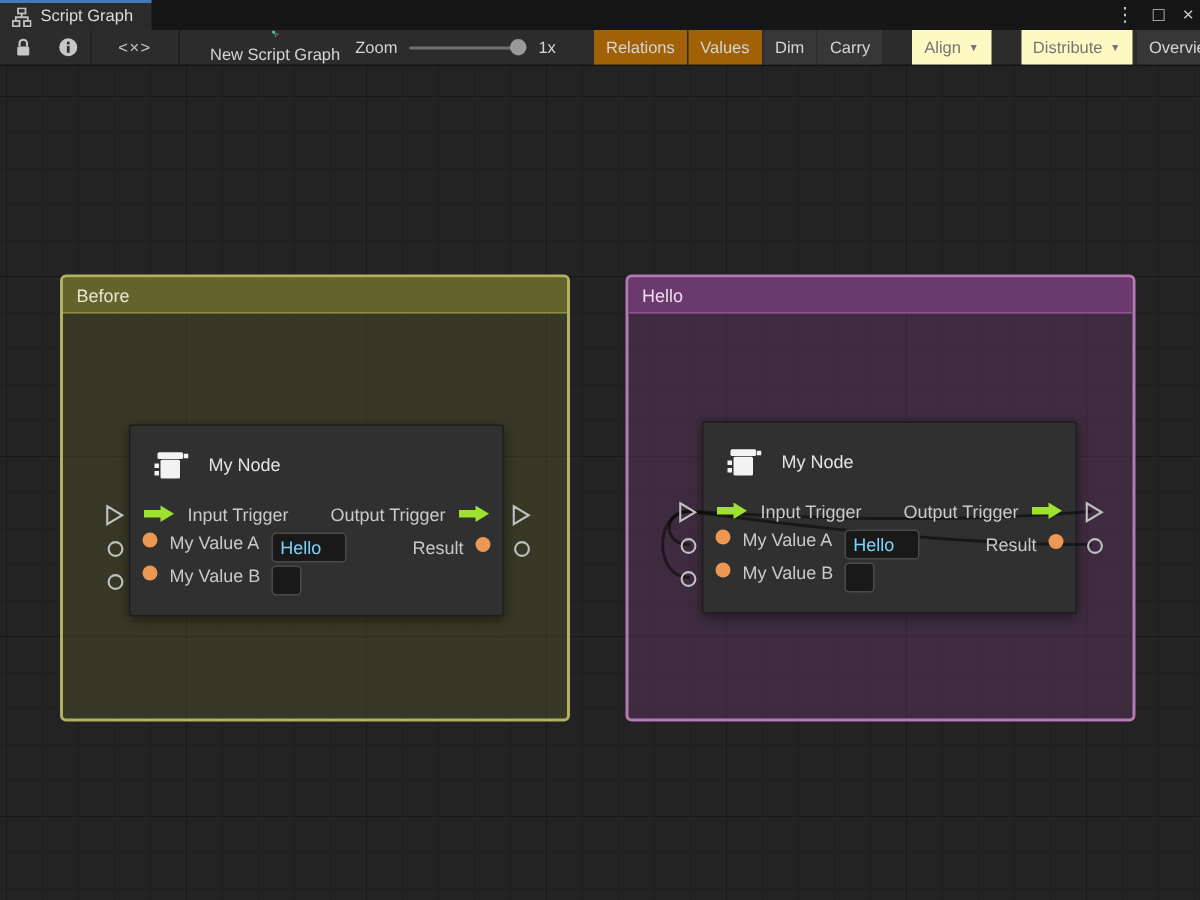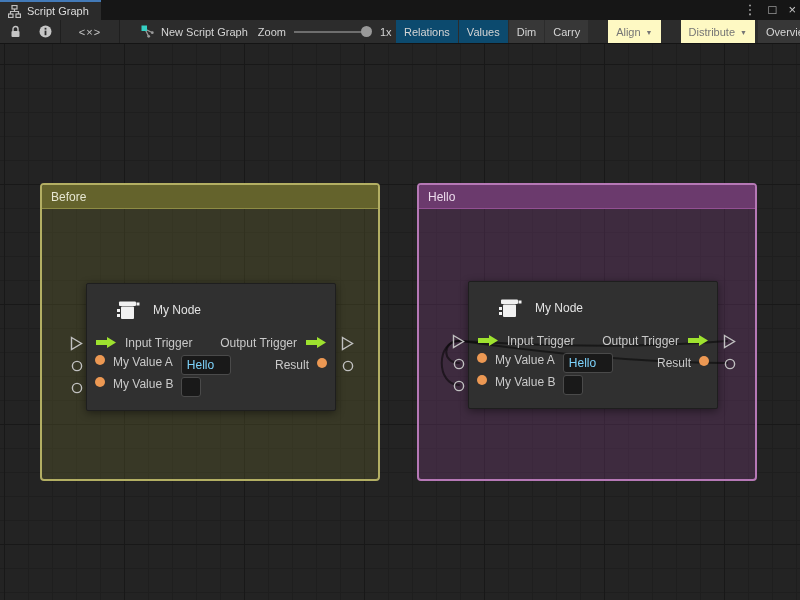--- a/index.html
+++ b/index.html
@@ -15,29 +15,29 @@
                   gap:12px; color:#c8c8c8; font-size:13px; }
   .win-controls span { cursor:default; line-height:20px; }
 
   
   .toolbar { position:relative; height:24px; background:#2c2c2c; border-bottom:1px solid #141414;
              display:flex; align-items:stretch; color:#d5d5d5; font-size:11px; overflow:hidden; }
   .tbtn { display:flex; align-items:center; justify-content:center; padding:0 8px; cursor:default; }
   .sep { width:1px; background:#1f1f1f; }
   .icon-btn { width:30px; }
   .code-btn { width:58px; color:#c6c6c6; letter-spacing:1px; }
-  .newgraph { display:flex; align-items:center; gap:6px; padding:0 10px; margin-left:10px; }
+  .newgraph { display:flex; align-items:center; gap:6px; padding:0 10px; margin-left:10px;flex-direction:column; }
   .zoom-area { display:flex; align-items:center; gap:8px; }
   .slider { position:relative; width:78px; height:24px; }
   .slider .track { position:absolute; left:0; right:10px; top:11px; height:2px; background:#6e6e6e; }
   .slider .handle { position:absolute; right:0; top:6px; width:11px; height:11px; border-radius:50%;
                     background:#999999; }
   .right-cluster { position:absolute; left:396px; top:0; height:24px; display:flex; gap:1px; }
   .right-cluster .tbtn { background:#373737; white-space:nowrap; }
-  .right-cluster .tbtn.on { background:#0c4a6e; }
+  .right-cluster .tbtn.on { background:#a16207; }
   .right-cluster .tbtn.disabled { background:#fef9c3; color:#757575;margin-left:19px; }
   .dd-arrow { font-size:7px; margin-left:5px; }
 
   
   .canvas { position:relative; width:800px; height:556px;
     background-color:#232323;
     background-image:
       linear-gradient(to right, #181818 1px, transparent 1px),
       linear-gradient(to bottom, #181818 1px, transparent 1px),
       linear-gradient(to right, #1e1e1e 1px, transparent 1px),
@@ -49,21 +49,21 @@
   .group { position:absolute; width:340px; height:298px; border-radius:4px; overflow:hidden; }
   .group.before { left:40px; top:139px; border:2px solid #b3af63; background:rgba(86,85,42,0.42); }
   .group.after  { left:417px; top:139px; border:2px solid #b678b6; background:rgba(115,60,117,0.35); }
   .group-header { height:24px; line-height:24px; padding-left:9px; font-size:12px; }
   .group.before .group-header { background:#64632c; border-bottom:1px solid #8e8c44; color:#e6e6d2; }
   .group.after  .group-header { background:#6b3a6d; border-bottom:1px solid #935093; color:#ecdbec; }
 
   
   .node { position:absolute; width:250px; height:128px; background:#303030; border:1px solid #1e1e1e;
           border-radius:2px; box-shadow:0 2px 8px rgba(0,0,0,0.45); }
-  .node-header { display:flex; align-items:center; gap:12px; height:48px; padding:4px 28px 0; position:relative; z-index:2; }
+  .node-header { display:flex; align-items:center; gap:12px; height:48px; padding:4px 14px 0; position:relative; z-index:2; }
   .node-title { color:#e3e3e3; font-size:12px; }
   .prow { display:flex; align-items:center; justify-content:space-between; height:22px; padding:0 8px;
           position:relative; z-index:2; }
   .pcell { display:flex; align-items:flex-start; gap:8px; }
   .plabel { color:#c9c9c9; font-size:12px; white-space:nowrap; }
   .vdot { width:10px; height:10px; border-radius:50%; background:#ec9853; flex:0 0 auto; }
   .tinput { height:20px; background:#191919; border:1px solid #4a4a4a; border-radius:3px;
             color:#7dd3fc; font-size:12px; font-family:"Liberation Sans",sans-serif; padding:0 5px; }
   .tinput.hello { width:50px; }
   .tinput.small { width:20px; padding:0; }

